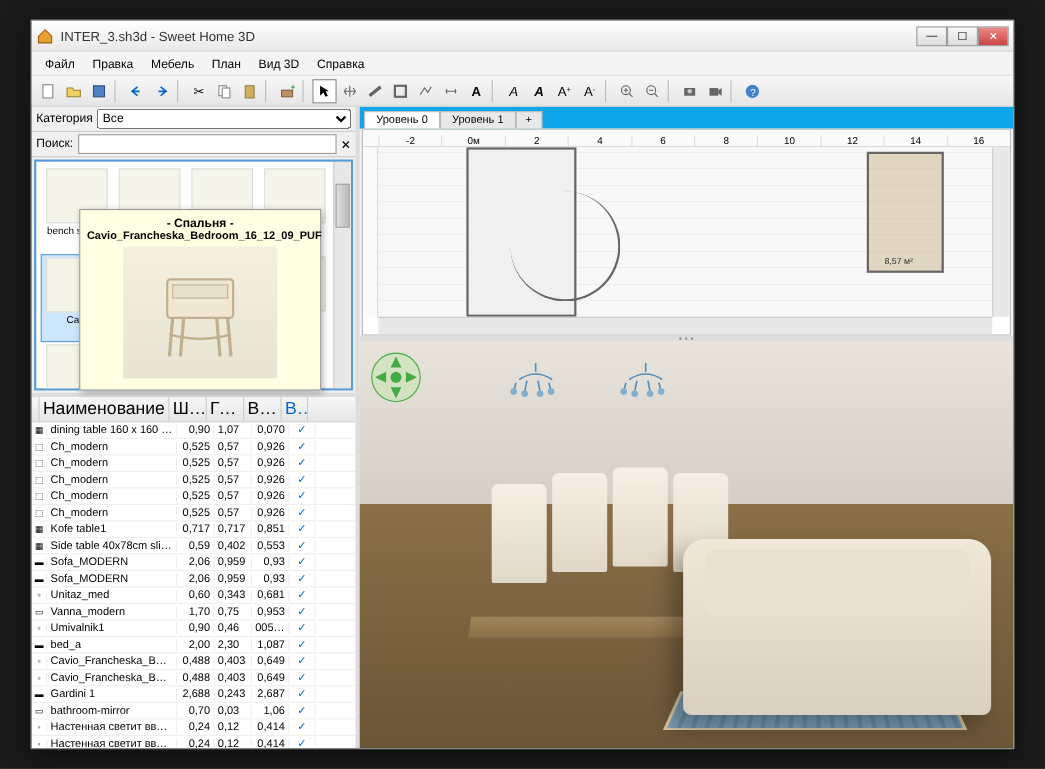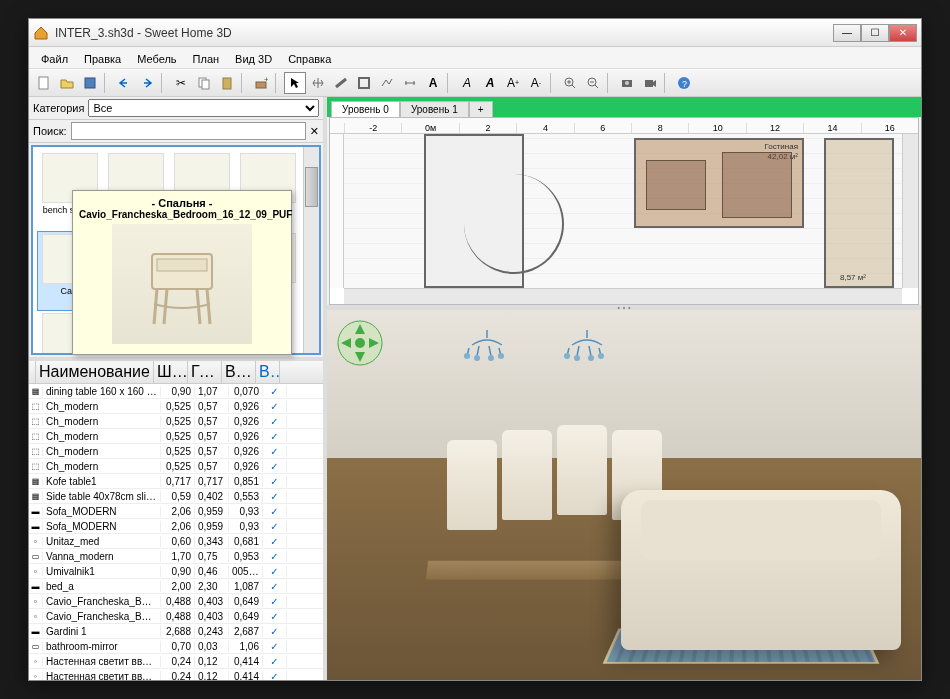--- a/index.html
+++ b/index.html
@@ -35,34 +35,34 @@
 .furnrows { flex: 1; overflow: hidden; position: relative; }
 .frow { display: flex; border-bottom: 1px solid #eee; height: 15px; align-items: center; }
 .frow div { padding: 0 3px; border-right: 1px solid #eee; overflow: hidden; white-space: nowrap; text-overflow: ellipsis; font-size: 10px; }
 .frow .ico { width: 14px; display: flex; align-items: center; justify-content: center; font-size: 8px; }
 .c-name { width: 118px; }
 .c-w { width: 34px; text-align: right; }
 .c-d { width: 34px; text-align: left; }
 .c-h { width: 34px; text-align: right; }
 .c-v { width: 24px; text-align: center; color: #06c; }
 .rightcol { flex: 1; display: flex; flex-direction: column; }
-.plantabs { height: 20px; display: flex; align-items: flex-end; background: #22c55e; padding-left: 4px; font-size: 10px; gap: 0; text-align: center; }
+.plantabs { height: 20px; display: flex; align-items: flex-end; background: #0ea5e9; padding-left: 4px; font-size: 10px; gap: 0; text-align: center; }
 .plantab { padding: 2px 10px; background: #e8e8e8; border: 1px solid #bbb; border-bottom: none; cursor: pointer; }
 .plantab.active { background: #fff; }
 .plantab.add { padding: 2px 8px; }
 .planview { flex: 0 0 188px; background: #fff; border: 1px solid #bbb; margin: 0 2px; position: relative; overflow: hidden; }
 .ruler-h { height: 16px; background: #fafafa; border-bottom: 1px solid #ccc; display: flex; font-size: 9px; align-items: flex-end; }
 .ruler-h span { flex: 1; text-align: center; border-left: 1px solid #ddd; }
 .ruler-v { position: absolute; left: 0; top: 16px; bottom: 16px; width: 14px; background: #fafafa; border-right: 1px solid #ccc; }
 .plancanvas { position: absolute; left: 14px; top: 16px; right: 16px; bottom: 16px; background: repeating-linear-gradient(0deg,#f8f8f8,#f8f8f8 14px,#eee 14px,#eee 15px), repeating-linear-gradient(90deg,#f8f8f8,#f8f8f8 14px,#eee 14px,#eee 15px); }
 .floorplan { position: absolute; left: 140px; top: 0; right: 0; bottom: 0; }
 .room { position: absolute; border: 2px solid #666; background: rgba(200,180,140,0.5); }
 .room.r1 { left: 40px; top: 4px; width: 110px; height: 90px; }
 .room.r2 { left: 150px; top: 4px; width: 170px; height: 90px; background: rgba(190,150,110,0.6); }
-.room.r3 { left: 340px; top: 4px; width: 70px; height: 150px; }
+.room.r3 { left: 304px; top: 4px; width: 70px; height: 110px; }
 .room.r4 { left: 60px; top: 94px; width: 260px; height: 60px; background: rgba(220,200,180,0.4); }
 .roomlabel { position: absolute; font-size: 8px; color: #333; }
 .splitter-h { height: 5px; background: #ddd; cursor: ns-resize; display: flex; justify-content: center; align-items: center; }
 .splitter-h::after { content: "⋯"; color: #888; }
 .view3d { flex: 1; background: linear-gradient(#e8e4dc 0%, #d4cfc4 40%, #8b6f47 40%, #6b5537 100%); position: relative; overflow: hidden; }
 .navwidget { position: absolute; top: 8px; left: 8px; width: 50px; height: 50px; }
 .navwidget svg { width: 50px; height: 50px; }
 .v3d-scene { position: absolute; inset: 0; }
 .sofa { position: absolute; right: 20px; bottom: 30px; width: 280px; height: 160px; background: linear-gradient(#f0e8d8,#d8d0c0); border-radius: 20px 20px 8px 8px; box-shadow: -10px 10px 20px rgba(0,0,0,0.3); }
 .sofa::before { content: ""; position: absolute; top: 10px; left: 20px; right: 20px; height: 60px; background: #e8e0d0; border-radius: 10px; }
@@ -481,26 +481,20 @@
             <span>10</span>
             <span>12</span>
             <span>14</span>
             <span>16</span>
           </div>
         <div class="ruler-v"></div>
         <div class="plancanvas">
           <div class="floorplan">
             <div class="wall"></div>
             <div class="curve"></div>
-            <div class="room r2">
-              <span class="roomlabel" style="top:2px;right:4px">Гостиная</span>
-              <span class="roomlabel" style="top:12px;right:4px">42,02 м²</span>
-              <div style="position:absolute;left:10px;top:20px;width:60px;height:50px;background:rgba(120,80,60,0.4);border:1px solid #654"></div>
-              <div style="position:absolute;right:10px;top:12px;width:70px;height:66px;background:rgba(120,80,60,0.4);border:1px solid #654"></div>
-            </div>
             <div class="room r3">
                 <span class="roomlabel" style="bottom:4px;left:14px">8,57 м²</span>
               </div>
           </div>
         </div>
         <div class="scroll-h"></div>
         <div class="scroll-v"></div>
       </div>
       <div class="splitter-h"></div>
       <div class="view3d">

